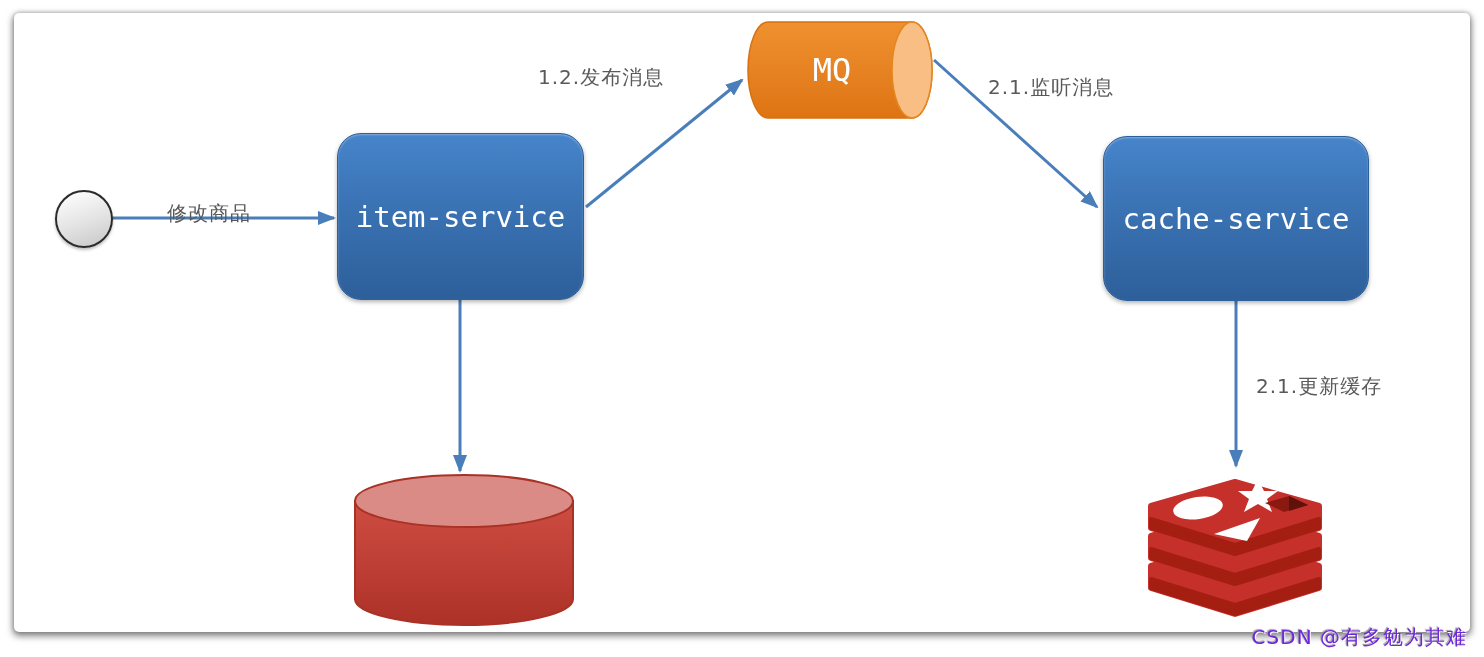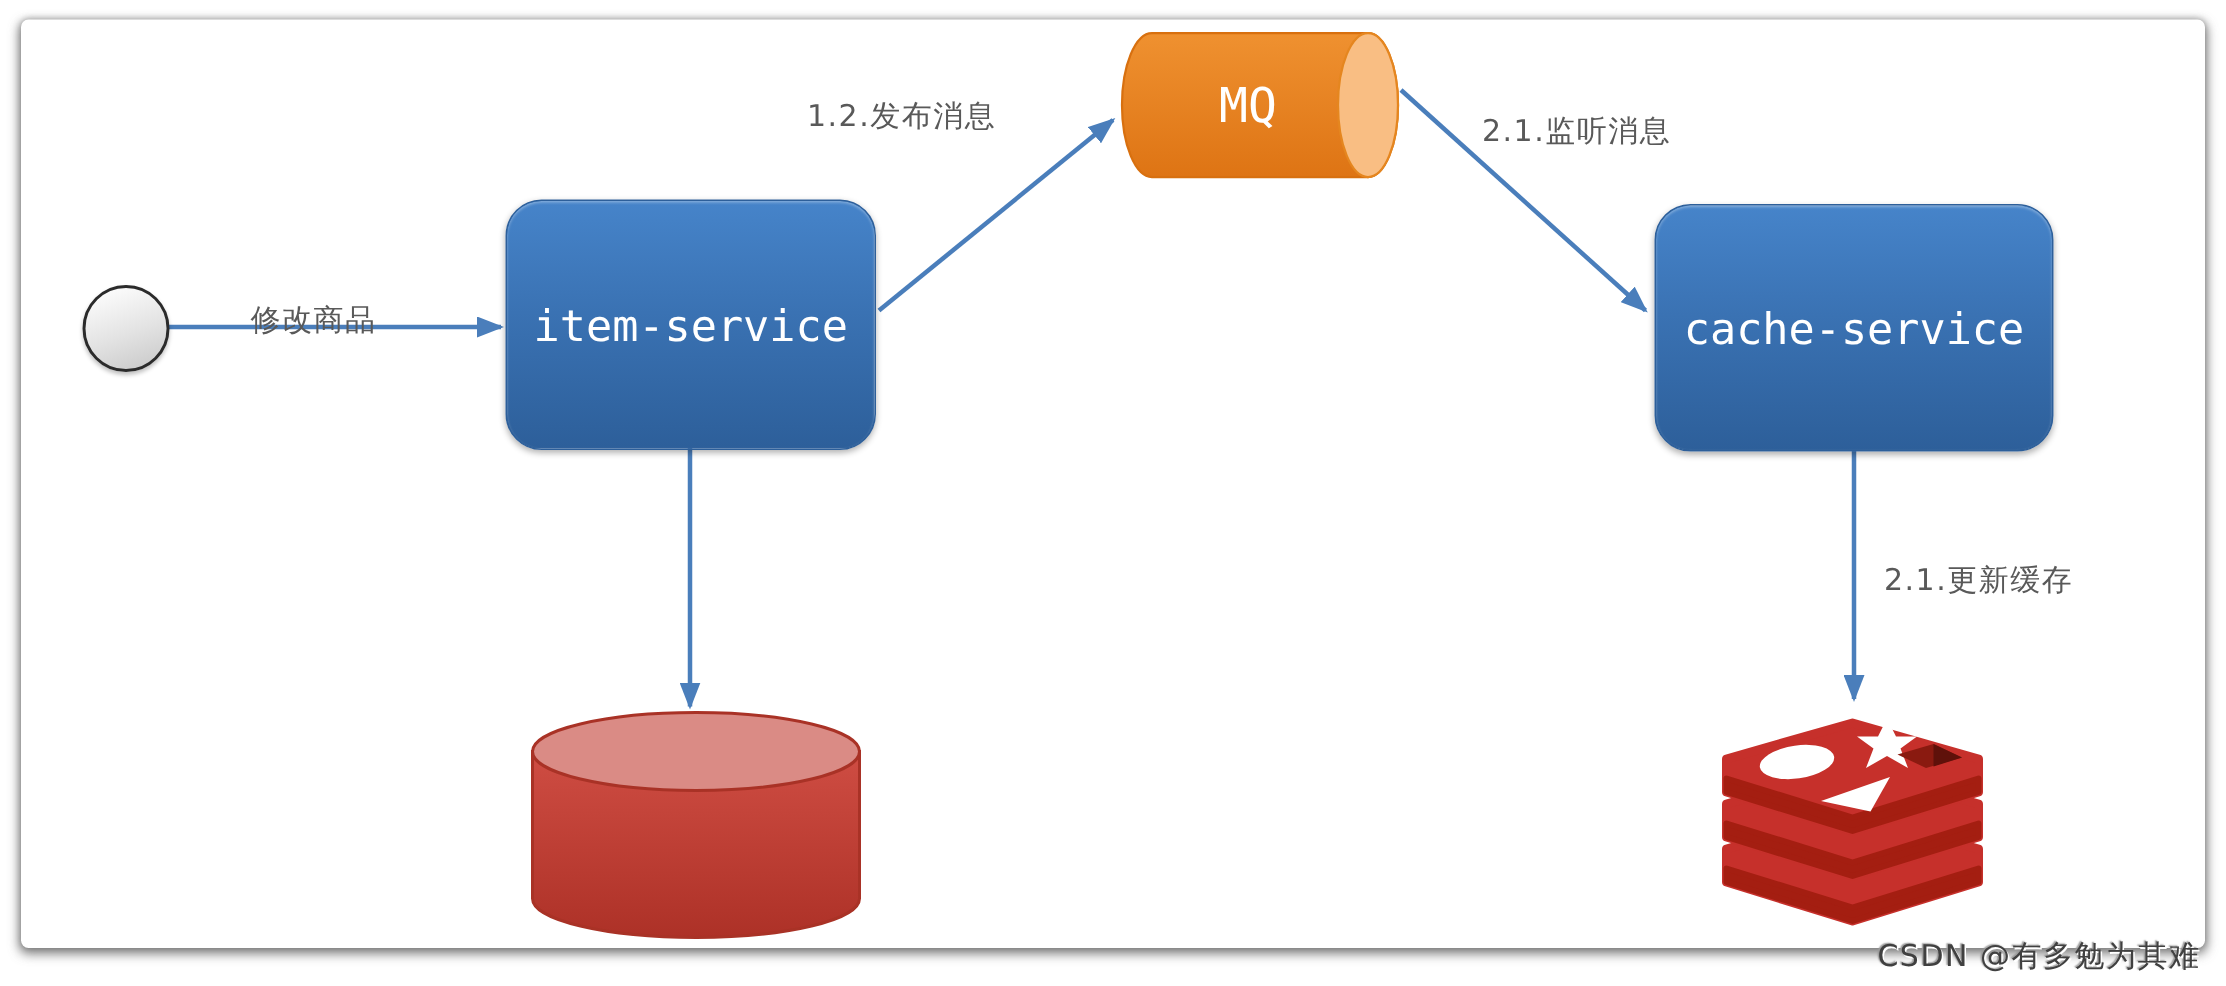--- a/index.html
+++ b/index.html
@@ -38,21 +38,21 @@
   .edge-label{
     position:absolute;color:#595959;font-size:20px;letter-spacing:1px;white-space:nowrap;
   }
   .lbl-0{left:167px;top:179px;margin-top:21px;}
   .lbl-1{left:538px;top:64px;}
   .lbl-2{left:988px;top:74px;}
   .lbl-3{left:280px;top:372px;}
   .lbl-4{left:1256px;top:373px;}
   .redis-wrap{position:absolute;left:1148px;top:478px;width:174px;height:148px;}
   .watermark{
-    position:absolute;right:17px;bottom:6px;font-size:20px;color:#404040;
+    position:absolute;right:17px;bottom:6px;font-size:20px;color:#6d28d9;
     text-shadow:1px 1px 0 #ffffff, -1px -1px 1px #9a9a9a;letter-spacing:1px;
   }
 </style>
 </head>
 <body>
 
 <div class="page">
   <div class="canvas"></div>
 
   <svg class="overlay" viewBox="0 0 1484 657" xmlns="http://www.w3.org/2000/svg">

